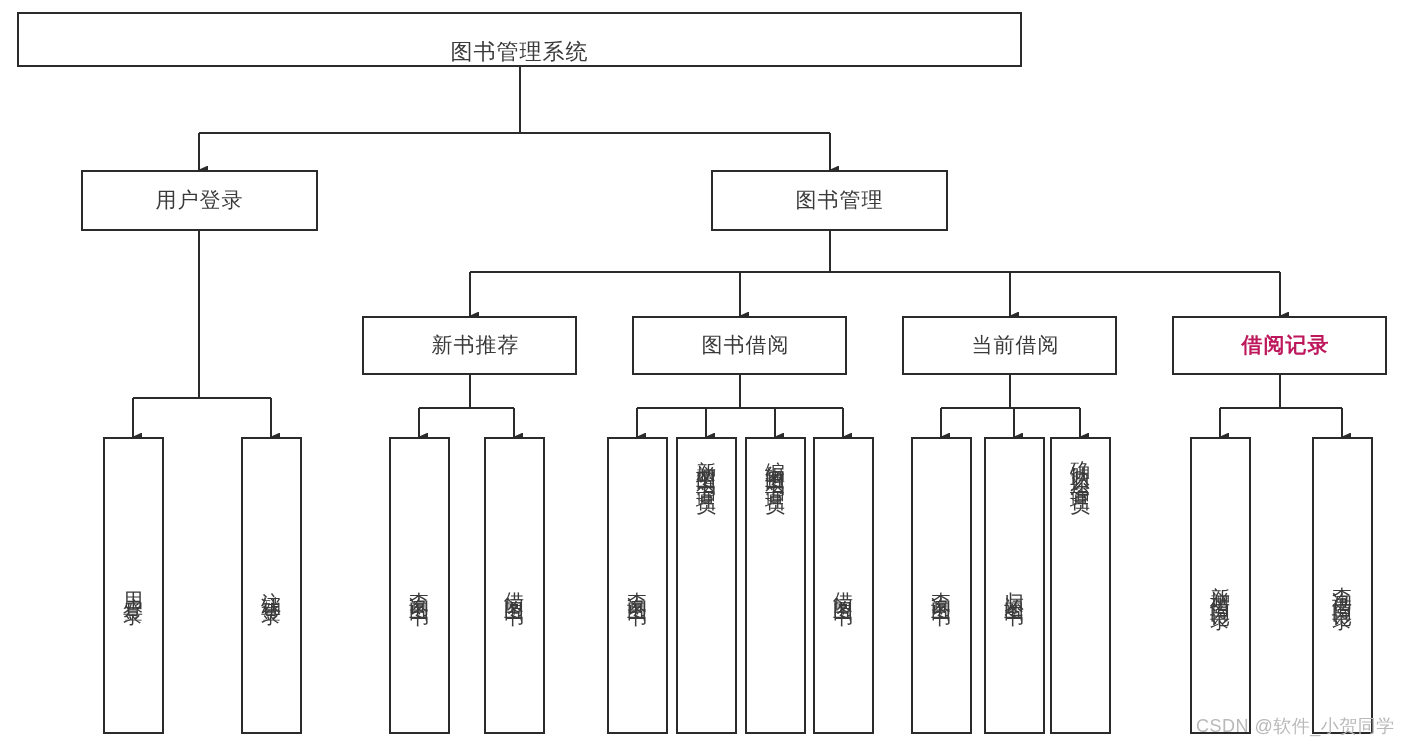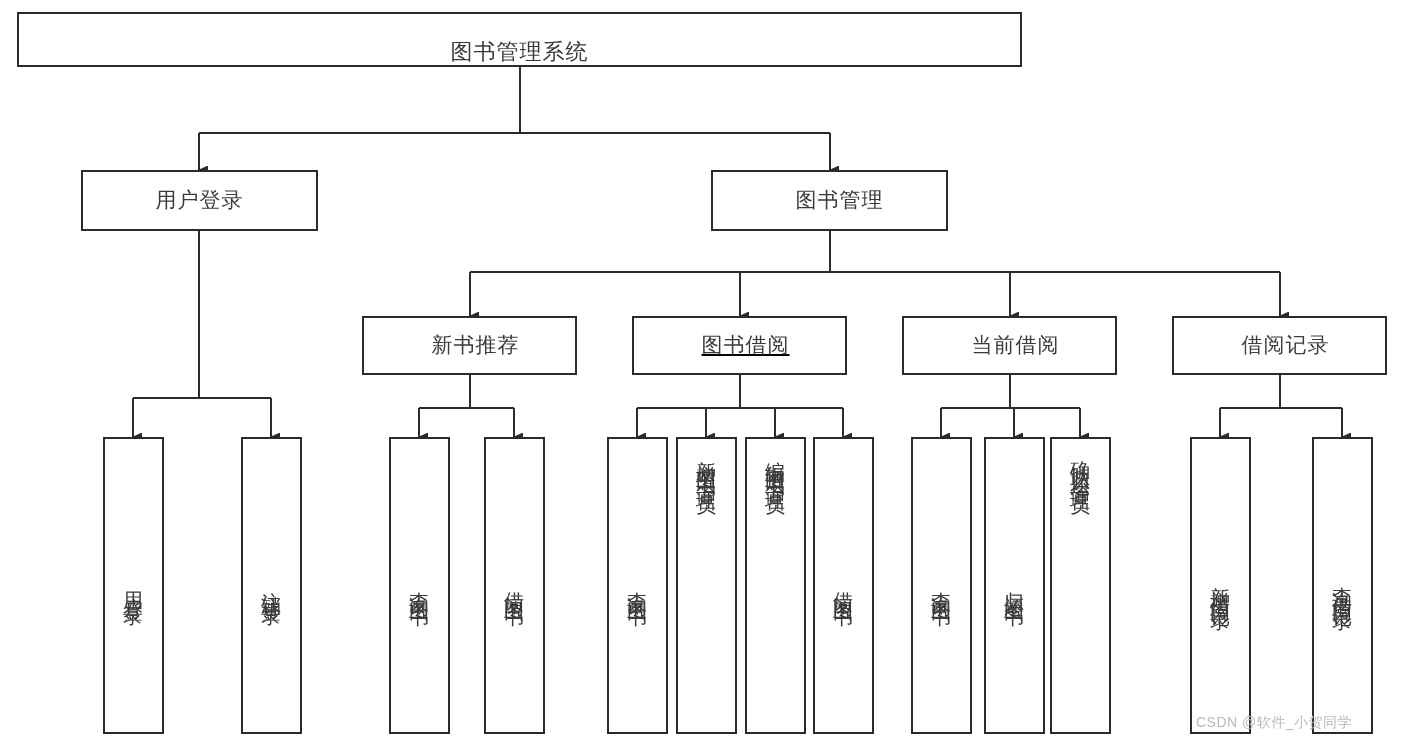--- a/index.html
+++ b/index.html
@@ -66,21 +66,21 @@
     transform: rotate(0deg);
   }
   
   .node-box.leaf.centered {
     align-items: center;
     padding-top: 0;
   }
   .watermark {
     position: absolute;
     color: #b9b9b9;
-    font-size: 14px;
+    font-size: 18px;
     letter-spacing: 0.5px;
     white-space: nowrap;
     user-select: none;
   }
 </style>
 </head>
 <body style="background: rgb(255, 255, 255);">
 
 <div id="diagram-root">
 
@@ -147,28 +147,28 @@
       </div>
       <div class="node-box level2" style="left: 81px; top: 170px; width: 237px; height: 61px; border-color: rgb(43, 43, 43); background: rgb(255, 255, 255);">
         <span class="node-label" style="color: rgb(58, 58, 58);">用户登录</span>
       </div>
       <div class="node-box level2" style="left: 711px; top: 170px; width: 237px; height: 61px; border-color: rgb(43, 43, 43); background: rgb(255, 255, 255);">
         <span class="node-label" style="color: rgb(58, 58, 58); margin-left: 20px;">图书管理</span>
       </div>
       <div class="node-box level3" style="left: 362px; top: 316px; width: 215px; height: 59px; border-color: rgb(43, 43, 43); background: rgb(255, 255, 255);">
         <span class="node-label" style="color: rgb(58, 58, 58);">新书推荐</span>
       </div>
-      <div class="node-box level3" style="left: 632px; top: 316px; width: 215px; height: 59px; border-color: rgb(43, 43, 43); background: rgb(255, 255, 255); text-decoration: underline;">
+      <div class="node-box level3" style="left: 632px; top: 316px; width: 215px; height: 59px; border-color: rgb(43, 43, 43); background: rgb(255, 255, 255);">
         <span class="node-label" style="color: rgb(58, 58, 58);">图书借阅</span>
       </div>
       <div class="node-box level3" style="left: 902px; top: 316px; width: 215px; height: 59px; border-color: rgb(43, 43, 43); background: rgb(255, 255, 255);">
         <span class="node-label" style="color: rgb(58, 58, 58);">当前借阅</span>
       </div>
       <div class="node-box level3" style="left: 1172px; top: 316px; width: 215px; height: 59px; border-color: rgb(43, 43, 43); background: rgb(255, 255, 255);">
-        <span class="node-label" style="color: #404040;">借阅记录</span>
+        <span class="node-label" style="color: #be185d; font-weight: bold;">借阅记录</span>
       </div>
       <div class="node-box leaf centered" style="left: 103px; top: 437px; width: 61px; height: 297px; border-color: rgb(43, 43, 43); background: rgb(255, 255, 255);">
         <span class="node-label" style="color: rgb(58, 58, 58);">用户登录</span>
       </div>
       <div class="node-box leaf centered" style="left: 241px; top: 437px; width: 61px; height: 297px; border-color: rgb(43, 43, 43); background: rgb(255, 255, 255);">
         <span class="node-label" style="color: rgb(58, 58, 58);">注销登录</span>
       </div>
       <div class="node-box leaf centered" style="left: 389px; top: 437px; width: 61px; height: 297px; border-color: rgb(43, 43, 43); background: rgb(255, 255, 255);">
         <span class="node-label" style="color: rgb(58, 58, 58);">查询图书</span>
       </div>

